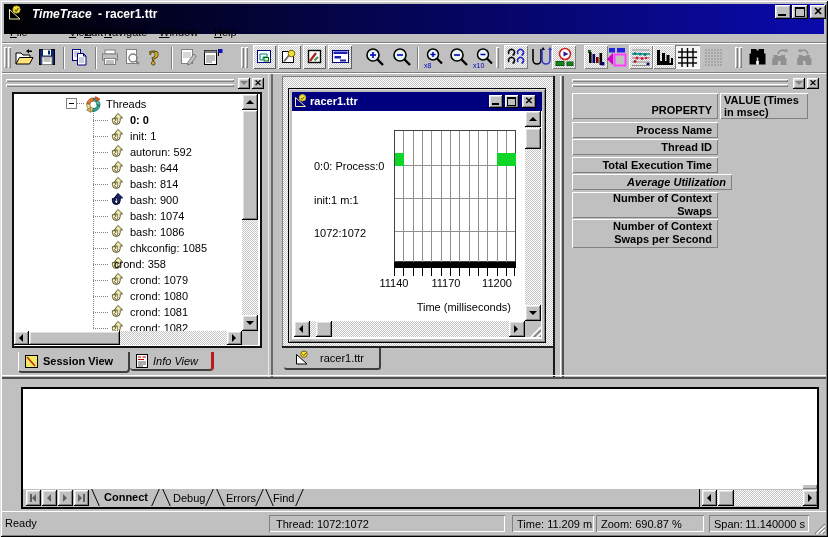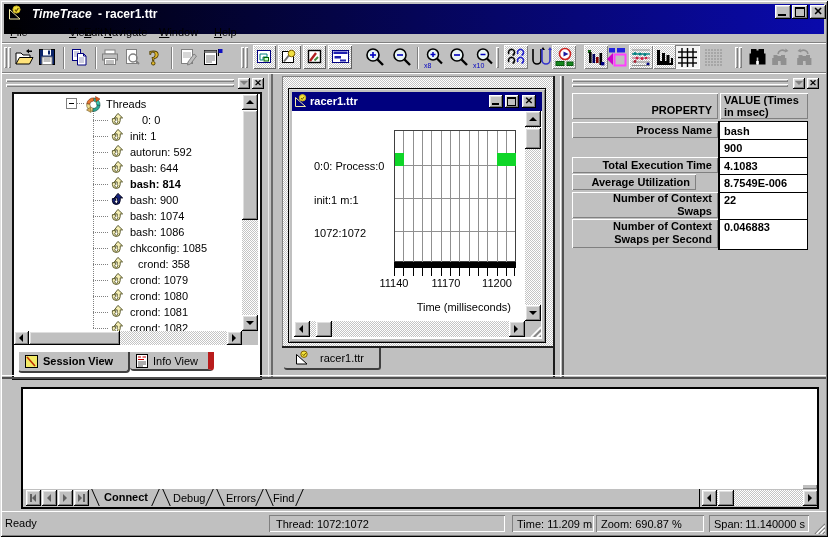--- a/index.html
+++ b/index.html
@@ -338,61 +338,61 @@
 
 <div class="abs" id="client" style="left:2px;top:74px;width:824px;height:303px;">
 
   <div class="abs" id="lpanel" style="left:0;top:0;width:272px;height:303px;">
     <div class="abs raise" style="left:4px;top:5px;width:228px;height:3px;"></div>
     <div class="abs raise" style="left:4px;top:10px;width:228px;height:3px;"></div>
     <div class="abs raise2" style="left:236px;top:4px;width:12px;height:11px;">
           <div class="tri tdn" style="left:2px;top:3px;border-top-color:#808080;"></div>
         </div>
     <div class="abs raise2" style="left:250px;top:4px;width:12px;height:11px;font:bold 9px 'Liberation Sans';text-align:center;line-height:10px;">✕</div>
-    <div class="abs" id="treebox" style="left:10px;top:18px;width:250px;height:288px;border:2px solid #101010;background:#fff;box-sizing:border-box;overflow:hidden;">
+    <div class="abs" id="treebox" style="left:10px;top:18px;width:250px;height:256px;border:2px solid #101010;background:#fff;box-sizing:border-box;overflow:hidden;">
       <div class="abs" id="treecontent" style="left:0;top:0;width:228px;height:237px;overflow:hidden;">
         <div class="abs" style="left:79px;top:15px;width:1px;height:220px;background-image:repeating-linear-gradient(to bottom,#808080 0 1px,transparent 1px 2px);"></div>
         <div class="abs" style="left:52px;top:4px;width:11px;height:11px;border:1px solid #808080;background:#fff;box-sizing:border-box;">
               <div class="abs" style="left:2px;top:4px;width:5px;height:1px;background:#000;"></div>
             </div>
         <div class="abs" style="left:63px;top:9px;width:8px;height:1px;background-image:repeating-linear-gradient(to right,#808080 0 1px,transparent 1px 2px);"></div>
         <svg class="abs" style="left:71px;top:2px" width="17" height="17" viewBox="0 0 17 17">
           <path d="M9 2 a6.8 6.8 0 0 1 6 7.5 l-3.2-0.5 a3.6 3.6 0 0 0 -3-4z" fill="#35c8b0" stroke="#104840" stroke-width="0.6"></path>
           <path d="M15 9.5 a6.8 6.8 0 0 1 -7.5 6 l0.6-3.2 a3.6 3.6 0 0 0 4-3.2z" fill="#2aa896" stroke="#104840" stroke-width="0.6"></path>
           <path d="M7.5 15.5 a6.8 6.8 0 0 1 -5.8-7.8 l3.2 0.5 a3.6 3.6 0 0 0 3 4z" fill="#f0e090" stroke="#605020" stroke-width="0.6"></path>
           <path d="M1.8 7.5 a6.8 6.8 0 0 1 7-5.6 l-0.4 3.2 a3.6 3.6 0 0 0 -3.6 2.9z" fill="#e87830" stroke="#702800" stroke-width="0.6"></path>
           <path d="M10.5 0.5 l4.5 2.5 -4 2.8z" fill="#e85818" stroke="#702800" stroke-width="0.5"></path>
           <path d="M6 16.5 l-4.5-2.5 4-2.8z" fill="#d8b060" stroke="#604810" stroke-width="0.5"></path>
         </svg>
         <span class="abs" style="left:92px;top:4px;">Threads</span>
       <div class="abs" style="left:79px;top:26px;width:16px;height:1px;background-image:repeating-linear-gradient(to right,#808080 0 1px,transparent 1px 2px);"></div>
             <svg class="abs" style="left:97px;top:19px" width="13" height="13" viewBox="0 0 13 13">
               <path d="M6.9 0.4 L11.6 4.9 L9.2 4.9 L9.2 7.6 A3.9 3.9 0 1 1 1.4 7.6 L1.4 5.6 L4.4 5.6 L4.4 7.6 A1.5 1.5 0 1 0 6.2 7.6 L6.2 4.9 L3.4 4.9 Z" fill="#f7f0b5" stroke="#5c5c30" stroke-width="1"></path>
             </svg>
-            <span class="abs" style="left:128px;top:20px;">0: 0</span>
+            <span class="abs" style="left:116px;top:20px;font-weight:bold;">0: 0</span>
             <div class="abs" style="left:79px;top:42px;width:16px;height:1px;background-image:repeating-linear-gradient(to right,#808080 0 1px,transparent 1px 2px);"></div>
             <svg class="abs" style="left:97px;top:35px" width="13" height="13" viewBox="0 0 13 13">
               <path d="M6.9 0.4 L11.6 4.9 L9.2 4.9 L9.2 7.6 A3.9 3.9 0 1 1 1.4 7.6 L1.4 5.6 L4.4 5.6 L4.4 7.6 A1.5 1.5 0 1 0 6.2 7.6 L6.2 4.9 L3.4 4.9 Z" fill="#f7f0b5" stroke="#5c5c30" stroke-width="1"></path>
             </svg>
             <span class="abs" style="left:116px;top:36px;">init: 1</span>
             <div class="abs" style="left:79px;top:58px;width:16px;height:1px;background-image:repeating-linear-gradient(to right,#808080 0 1px,transparent 1px 2px);"></div>
             <svg class="abs" style="left:97px;top:51px" width="13" height="13" viewBox="0 0 13 13">
               <path d="M6.9 0.4 L11.6 4.9 L9.2 4.9 L9.2 7.6 A3.9 3.9 0 1 1 1.4 7.6 L1.4 5.6 L4.4 5.6 L4.4 7.6 A1.5 1.5 0 1 0 6.2 7.6 L6.2 4.9 L3.4 4.9 Z" fill="#f7f0b5" stroke="#5c5c30" stroke-width="1"></path>
             </svg>
             <span class="abs" style="left:116px;top:52px;">autorun: 592</span>
             <div class="abs" style="left:79px;top:74px;width:16px;height:1px;background-image:repeating-linear-gradient(to right,#808080 0 1px,transparent 1px 2px);"></div>
             <svg class="abs" style="left:97px;top:67px" width="13" height="13" viewBox="0 0 13 13">
               <path d="M6.9 0.4 L11.6 4.9 L9.2 4.9 L9.2 7.6 A3.9 3.9 0 1 1 1.4 7.6 L1.4 5.6 L4.4 5.6 L4.4 7.6 A1.5 1.5 0 1 0 6.2 7.6 L6.2 4.9 L3.4 4.9 Z" fill="#f7f0b5" stroke="#5c5c30" stroke-width="1"></path>
             </svg>
             <span class="abs" style="left:116px;top:68px;">bash: 644</span>
             <div class="abs" style="left:79px;top:90px;width:16px;height:1px;background-image:repeating-linear-gradient(to right,#808080 0 1px,transparent 1px 2px);"></div>
             <svg class="abs" style="left:97px;top:83px" width="13" height="13" viewBox="0 0 13 13">
               <path d="M6.9 0.4 L11.6 4.9 L9.2 4.9 L9.2 7.6 A3.9 3.9 0 1 1 1.4 7.6 L1.4 5.6 L4.4 5.6 L4.4 7.6 A1.5 1.5 0 1 0 6.2 7.6 L6.2 4.9 L3.4 4.9 Z" fill="#f7f0b5" stroke="#5c5c30" stroke-width="1"></path>
             </svg>
-            <span class="abs" style="left:116px;top:84px;font-weight:bold;">bash: 814</span>
+            <span class="abs" style="left:116px;top:84px;">bash: 814</span>
             <div class="abs" style="left:79px;top:106px;width:16px;height:1px;background-image:repeating-linear-gradient(to right,#808080 0 1px,transparent 1px 2px);"></div>
             <svg class="abs" style="left:97px;top:99px" width="13" height="13" viewBox="0 0 13 13">
               <path d="M6.9 0.4 L11.6 4.9 L9.2 4.9 L9.2 7.6 A3.9 3.9 0 1 1 1.4 7.6 L1.4 5.6 L4.4 5.6 L4.4 7.6 A1.5 1.5 0 1 0 6.2 7.6 L6.2 4.9 L3.4 4.9 Z" fill="#16247e" stroke="#000018" stroke-width="1"></path>
             </svg>
             <span class="abs" style="left:116px;top:100px;">bash: 900</span>
             <div class="abs" style="left:79px;top:122px;width:16px;height:1px;background-image:repeating-linear-gradient(to right,#808080 0 1px,transparent 1px 2px);"></div>
             <svg class="abs" style="left:97px;top:115px" width="13" height="13" viewBox="0 0 13 13">
               <path d="M6.9 0.4 L11.6 4.9 L9.2 4.9 L9.2 7.6 A3.9 3.9 0 1 1 1.4 7.6 L1.4 5.6 L4.4 5.6 L4.4 7.6 A1.5 1.5 0 1 0 6.2 7.6 L6.2 4.9 L3.4 4.9 Z" fill="#f7f0b5" stroke="#5c5c30" stroke-width="1"></path>
             </svg>
             <span class="abs" style="left:116px;top:116px;">bash: 1074</span>
@@ -403,21 +403,21 @@
             <span class="abs" style="left:116px;top:132px;">bash: 1086</span>
             <div class="abs" style="left:79px;top:154px;width:16px;height:1px;background-image:repeating-linear-gradient(to right,#808080 0 1px,transparent 1px 2px);"></div>
             <svg class="abs" style="left:97px;top:147px" width="13" height="13" viewBox="0 0 13 13">
               <path d="M6.9 0.4 L11.6 4.9 L9.2 4.9 L9.2 7.6 A3.9 3.9 0 1 1 1.4 7.6 L1.4 5.6 L4.4 5.6 L4.4 7.6 A1.5 1.5 0 1 0 6.2 7.6 L6.2 4.9 L3.4 4.9 Z" fill="#f7f0b5" stroke="#5c5c30" stroke-width="1"></path>
             </svg>
             <span class="abs" style="left:116px;top:148px;">chkconfig: 1085</span>
             <div class="abs" style="left:79px;top:170px;width:16px;height:1px;background-image:repeating-linear-gradient(to right,#808080 0 1px,transparent 1px 2px);"></div>
             <svg class="abs" style="left:97px;top:163px" width="13" height="13" viewBox="0 0 13 13">
               <path d="M6.9 0.4 L11.6 4.9 L9.2 4.9 L9.2 7.6 A3.9 3.9 0 1 1 1.4 7.6 L1.4 5.6 L4.4 5.6 L4.4 7.6 A1.5 1.5 0 1 0 6.2 7.6 L6.2 4.9 L3.4 4.9 Z" fill="#f7f0b5" stroke="#5c5c30" stroke-width="1"></path>
             </svg>
-            <span class="abs" style="left:124px;top:164px;text-align:center;">crond: 358</span>
+            <span class="abs" style="left:100px;top:164px;text-align:center;">crond: 358</span>
             <div class="abs" style="left:79px;top:186px;width:16px;height:1px;background-image:repeating-linear-gradient(to right,#808080 0 1px,transparent 1px 2px);"></div>
             <svg class="abs" style="left:97px;top:179px" width="13" height="13" viewBox="0 0 13 13">
               <path d="M6.9 0.4 L11.6 4.9 L9.2 4.9 L9.2 7.6 A3.9 3.9 0 1 1 1.4 7.6 L1.4 5.6 L4.4 5.6 L4.4 7.6 A1.5 1.5 0 1 0 6.2 7.6 L6.2 4.9 L3.4 4.9 Z" fill="#f7f0b5" stroke="#5c5c30" stroke-width="1"></path>
             </svg>
             <span class="abs" style="left:116px;top:180px;">crond: 1079</span>
             <div class="abs" style="left:79px;top:202px;width:16px;height:1px;background-image:repeating-linear-gradient(to right,#808080 0 1px,transparent 1px 2px);"></div>
             <svg class="abs" style="left:97px;top:195px" width="13" height="13" viewBox="0 0 13 13">
               <path d="M6.9 0.4 L11.6 4.9 L9.2 4.9 L9.2 7.6 A3.9 3.9 0 1 1 1.4 7.6 L1.4 5.6 L4.4 5.6 L4.4 7.6 A1.5 1.5 0 1 0 6.2 7.6 L6.2 4.9 L3.4 4.9 Z" fill="#f7f0b5" stroke="#5c5c30" stroke-width="1"></path>
             </svg>
             <span class="abs" style="left:116px;top:196px;text-align:center;">crond: 1080</span>
@@ -457,21 +457,21 @@
       <div class="abs" style="left:228px;top:237px;width:16px;height:14px;background:#c0c0c0;"></div>
     </div>
 
     <div class="abs" id="tabSession" style="left:16px;top:278px;width:112px;height:21px;background:#c0c0c0;border-left:1px solid #fff;border-right:2px solid #404040;border-bottom:2px solid #404040;border-radius:0 0 4px 4px;box-sizing:border-box;">
       <svg class="abs" style="left:6px;top:3px" width="13" height="13" viewBox="0 0 13 13">
         <rect x="0.5" y="0.5" width="12" height="12" fill="#f2ea66" stroke="#000"></rect>
         <line x1="2" y1="2" x2="10" y2="11" stroke="#c03000" stroke-width="1.6"></line>
       </svg>
       <span class="abs b" style="left:24px;top:3px;">Session View</span>
     </div>
-    <div class="abs" id="tabInfo" style="left:128px;top:278px;width:84px;height:19px;background:#c0c0c0;border-right:6px solid #b91c1c;border-bottom:2px solid #404040;border-radius:0 0 4px 4px;box-sizing:border-box;">
+    <div class="abs" id="tabInfo" style="left:128px;top:278px;width:84px;height:19px;background:#c0c0c0;border-right:3px solid #b91c1c;border-bottom:2px solid #404040;border-radius:0 0 4px 4px;box-sizing:border-box;font-style:italic;">
       <svg class="abs" style="left:5px;top:2px" width="14" height="14" viewBox="0 0 14 14">
         <rect x="1.5" y="0.5" width="11" height="13" fill="#fff" stroke="#000"></rect>
         <g stroke="#c00000" stroke-width="1">
               <line x1="3" y1="3" x2="6" y2="3"></line>
               <line x1="7.5" y1="3" x2="11" y2="3"></line>
               <line x1="3" y1="5.5" x2="9" y2="5.5"></line>
             </g>
         <g stroke="#303030" stroke-width="0.8">
               <line x1="3" y1="8" x2="11" y2="8"></line>
               <line x1="3" y1="10" x2="11" y2="10"></line>
@@ -607,45 +607,35 @@
     <div class="abs" id="ptable" style="left:6px;top:19px;width:238px;height:231px;font-weight:bold;">
       <div class="abs raise" style="left:0;top:0;width:146px;height:26px;">
             <div class="abs" style="right:6px;top:11px;">PROPERTY</div>
           </div>
       <div class="abs raise" style="left:148px;top:0;width:88px;height:26px;line-height:12px;">
             <div class="abs" style="left:4px;top:1px;">VALUE (Times in&nbsp;msec)</div>
           </div>
       <div class="abs raise" style="left:0;top:29px;width:146px;height:16px;">
             <div class="abs" style="right:6px;top:2px;">Process Name</div>
           </div>
+      <div class="abs raise" style="left:0;top:46px;width:146px;height:16px;">
+            <div class="abs" style="right:6px;top:2px;">Thread ID</div>
+          </div>
       <div class="abs raise" style="left:0;top:64px;width:146px;height:16px;">
             <div class="abs" style="right:6px;top:2px;">Total Execution Time</div>
           </div>
-      <div class="abs raise" style="left:0;top:81px;width:124px;height:16px;">
+      <div class="abs raise" style="left:0;top:81px;width:160px;height:16px;font-style:italic;">
             <div class="abs" style="right:6px;top:2px;">Average Utilization</div>
           </div>
       <div class="abs raise" style="left:0;top:99px;width:146px;height:26px;line-height:13px;">
             <div class="abs" style="right:6px;top:0px;text-align:right;">Number of Context<br>Swaps</div>
           </div>
       <div class="abs raise" style="left:0;top:126px;width:146px;height:29px;line-height:13px;">
             <div class="abs" style="right:6px;top:1px;text-align:right;">Number of Context<br>Swaps per Second</div>
           </div>
-      <div class="abs" style="left:146px;top:28px;width:90px;height:129px;background:#fff;border:1px solid #000;border-left-width:2px;box-sizing:border-box;">
-        <div class="abs" style="left:0;top:17px;width:88px;height:1px;background:#000;"></div>
-        <div class="abs" style="left:0;top:35px;width:88px;height:1px;background:#000;"></div>
-        <div class="abs" style="left:0;top:52px;width:88px;height:1px;background:#000;"></div>
-        <div class="abs" style="left:0;top:70px;width:88px;height:1px;background:#000;"></div>
-        <div class="abs" style="left:0;top:97px;width:88px;height:1px;background:#000;"></div>
-        <div class="abs" style="left:4px;top:3px;">bash</div>
-        <div class="abs" style="left:4px;top:20px;">900</div>
-        <div class="abs" style="left:4px;top:38px;">4.1083</div>
-        <div class="abs" style="left:4px;top:55px;">8.7549E-006</div>
-        <div class="abs" style="left:4px;top:72px;">22</div>
-        <div class="abs" style="left:4px;top:99px;">0.046883</div>
-      </div>
     </div>
   </div>
 </div>
 
 <div class="abs" style="left:2px;top:375px;width:824px;height:1px;background:#fff;"></div>
 <div class="abs" style="left:2px;top:377px;width:824px;height:2px;background:#505050;"></div>
 
 <div class="abs" id="bottom" style="left:21px;top:387px;width:798px;height:122px;border:2px solid #000;background:#fff;box-sizing:border-box;">
   <div class="abs raise" style="left:779px;top:95px;width:15px;height:5px;"></div>
   <div class="abs" id="tabstrip" style="left:0;top:100px;width:794px;height:18px;background:#c0c0c0;">

